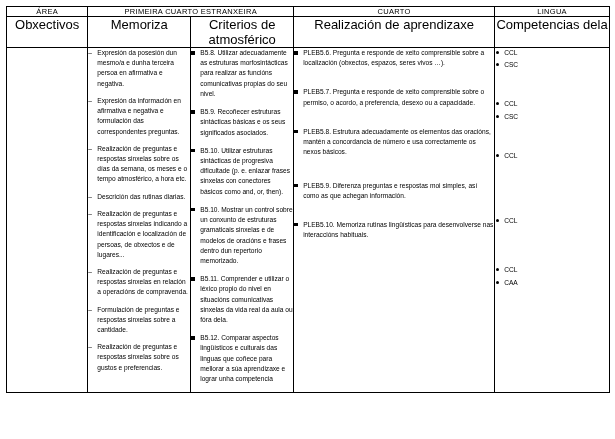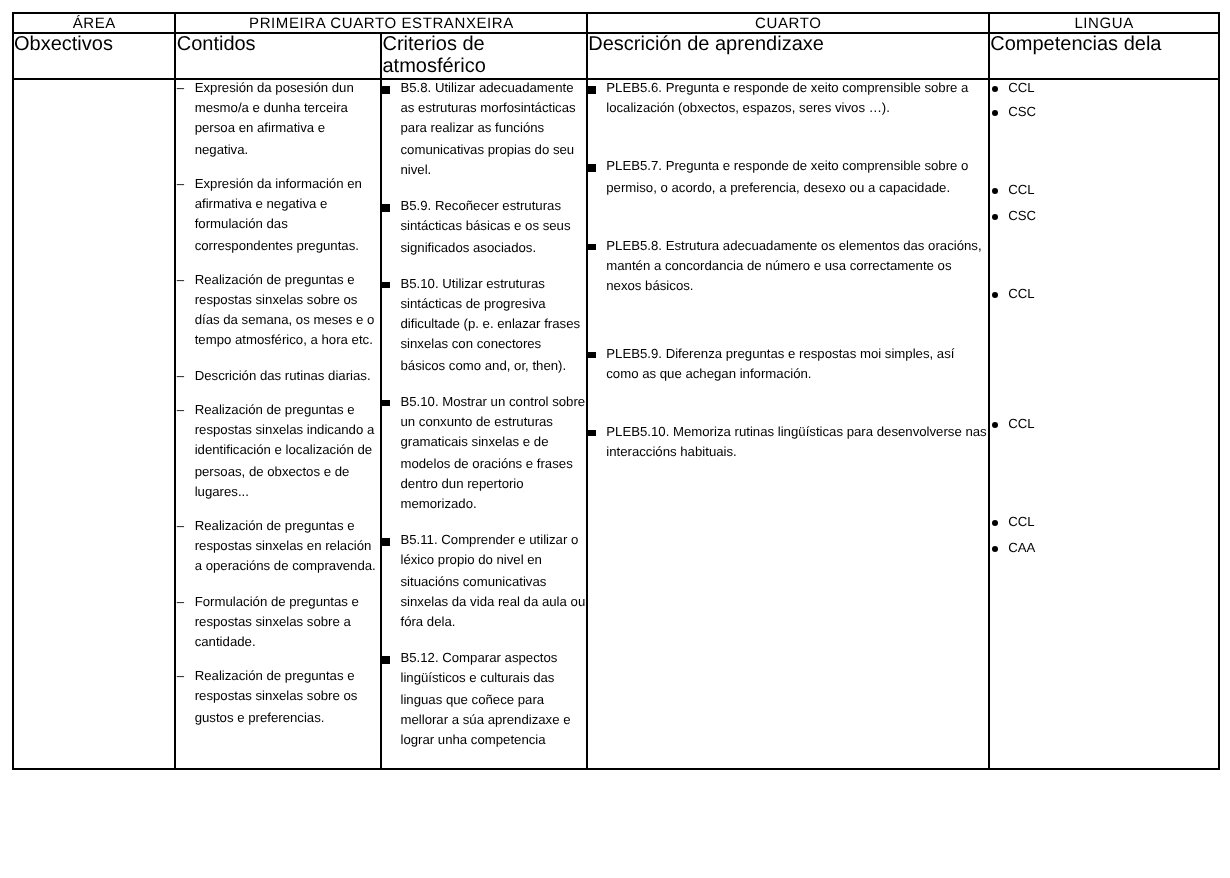--- a/index.html
+++ b/index.html
@@ -38,22 +38,22 @@
   col.c-comp      { width: 96px; }
 
   .hdr-top td {
     text-align: center;
     font-size: 7.5px;
     letter-spacing: 0.3px;
     padding: 5px 2px 5px 2px;
     font-weight: normal;
   }
   .hdr-sub td {
-    text-align: left;
-    font-size: 10px;
+    text-align: center;
+    font-size: 13px;
     padding: 5px 2px 5px 2px;
   }
   .body-row td {
     padding: 6px 4px 8px 4px;
   }
   .body-row td.cell-obj {
     padding-top: 6px;
   }
   ul.dashlist, ul.sqlist, ul.dotlist {
     list-style: none;
@@ -142,23 +142,23 @@
     </colgroup>
     <tbody>
       <tr class="hdr-top">
         <td>ÁREA</td>
         <td colspan="2">PRIMEIRA CUARTO ESTRANXEIRA</td>
         <td>CUARTO</td>
         <td>LINGUA</td>
       </tr>
       <tr class="hdr-sub">
         <td>Obxectivos</td>
-        <td>Contidos</td>
+        <td>Memoriza</td>
         <td>Criterios de atmosférico</td>
-        <td>Descrición de aprendizaxe</td>
+        <td>Realización de aprendizaxe</td>
         <td>Competencias dela</td>
       </tr>
       <tr class="body-row">
 
         <td class="cell-obj"></td>
 
         <td>
           <ul class="dashlist">
             <li>Expresión da posesión dun mesmo/a e dunha terceira persoa en afirmativa e negativa.</li>
             <li>Expresión da información en afirmativa e negativa e formulación das correspondentes preguntas.</li>

